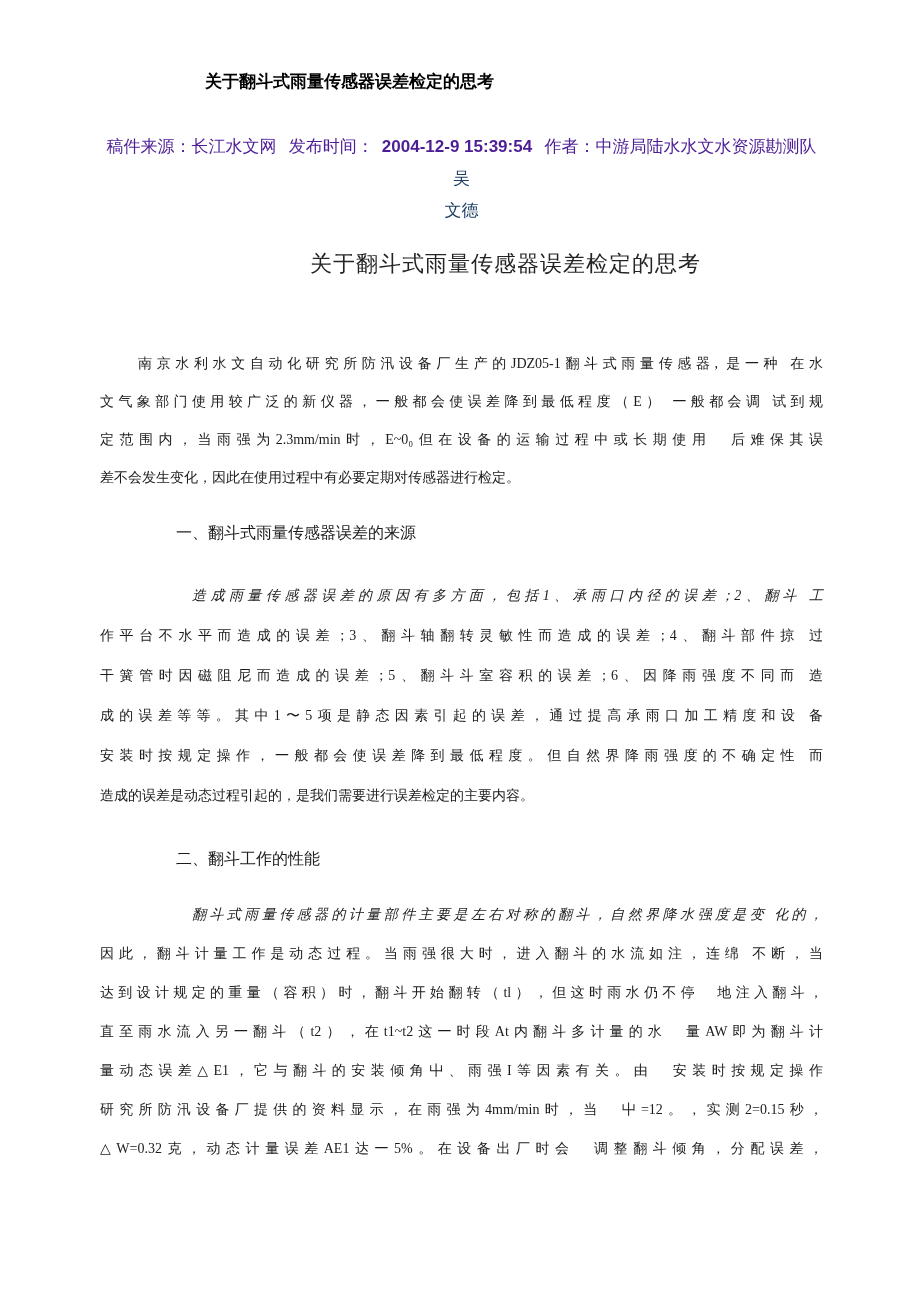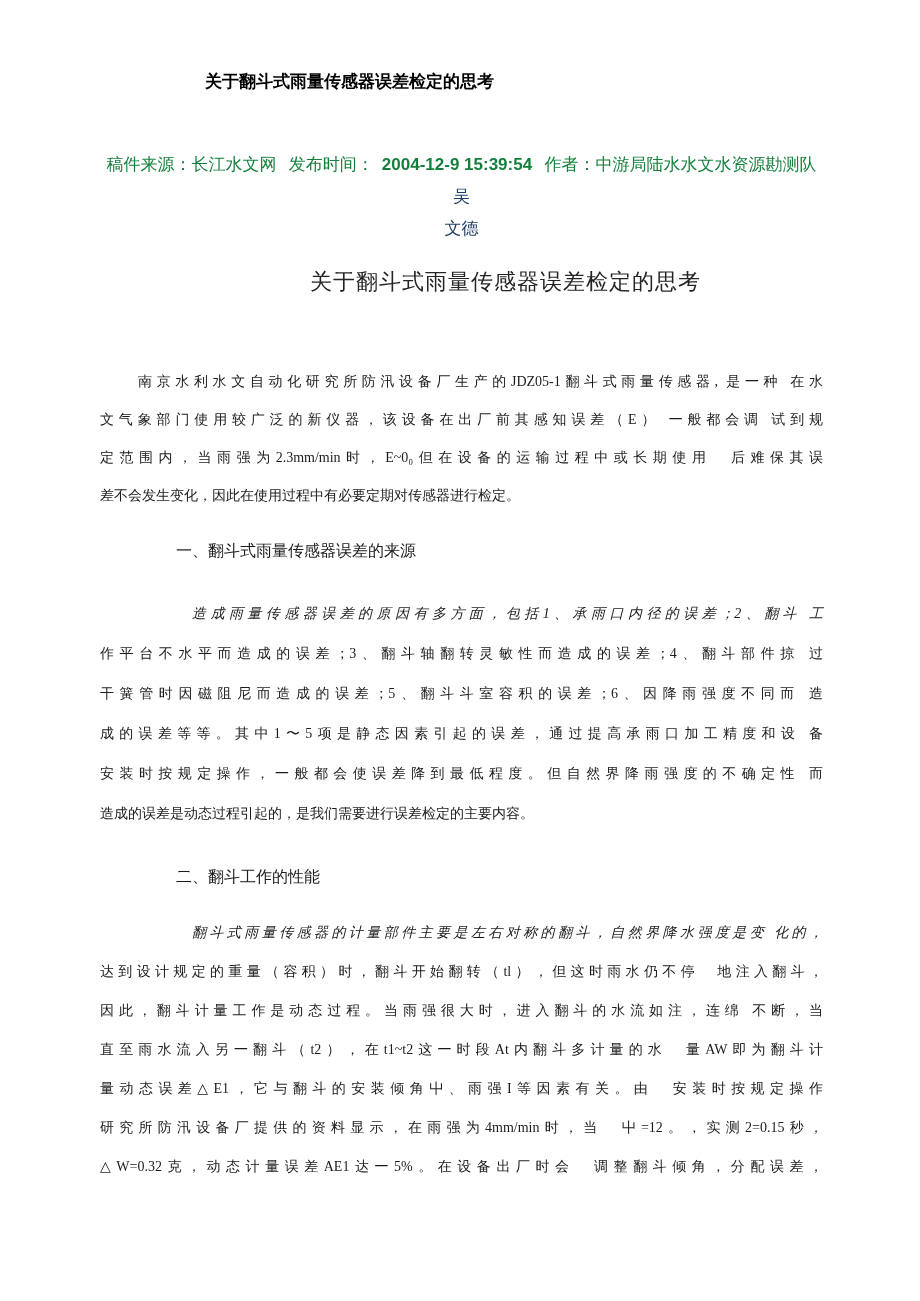--- a/index.html
+++ b/index.html
@@ -16,25 +16,25 @@
   .top-title {
     font-family:"Liberation Sans","DejaVu Sans",sans-serif;
     font-weight:bold;
     font-size:17px;
     line-height:24px;
     color:#000000;
     padding-left:105px;
     white-space:nowrap;
   }
   .byline {
-    margin-top:55px;
+    margin-top:37px;
     text-align:center;
     font-size:17px;
     line-height:32px;
-    color:#15803d;
+    color:#4c1d95;
   }
   .byline .seg { margin-right:8px; }
   .byline .date {
     font-family:"Liberation Sans","DejaVu Sans",sans-serif;
     font-weight:bold;
     margin-right:8px;
   }
   .byline-wrap {
     text-align:center;
     font-size:17px;
@@ -86,41 +86,41 @@
   </div>
 
   <div class="byline-wrap">吴</div>
 
   <div class="byline-wrap">文德</div>
 
   <h1 class="heading">关于翻斗式雨量传感器误差检定的思考</h1>
 
   <div class="para p1">
     <div class="ln ind2">南京水利水文自动化研究所防汛设备厂生产的JDZ05-1翻斗式雨量传感器, 是一种 在水</div>
-    <div class="ln">文气象部门使用较广泛的新仪器，该设备在出厂前其感知误差（E） 一般都会调 试到规</div>
+    <div class="ln">文气象部门使用较广泛的新仪器，一般都会使误差降到最低程度（E） 一般都会调 试到规</div>
     <div class="ln">定范围内，当雨强为2.3mm/min时，E~0₀但在设备的运输过程中或长期使用　后难保其误</div>
     <div class="ln end">差不会发生变化，因此在使用过程中有必要定期对传感器进行检定。</div>
   </div>
 
   <div class="sec s1">一、翻斗式雨量传感器误差的来源</div>
 
   <div class="para p2">
     <div class="ln ind5">造成雨量传感器误差的原因有多方面，包括1、承雨口内径的误差；2、翻斗 工</div>
     <div class="ln">作平台不水平而造成的误差；3、翻斗轴翻转灵敏性而造成的误差；4、翻斗部件掠 过</div>
     <div class="ln">干簧管时因磁阻尼而造成的误差；5、翻斗斗室容积的误差；6、因降雨强度不同而 造</div>
     <div class="ln">成的误差等等。其中1〜5项是静态因素引起的误差，通过提高承雨口加工精度和设 备</div>
     <div class="ln">安装时按规定操作，一般都会使误差降到最低程度。但自然界降雨强度的不确定性 而</div>
     <div class="ln end">造成的误差是动态过程引起的，是我们需要进行误差检定的主要内容。</div>
   </div>
 
   <div class="sec s2">二、翻斗工作的性能</div>
 
   <div class="para p3">
     <div class="ln ind5">翻斗式雨量传感器的计量部件主要是左右对称的翻斗，自然界降水强度是变 化的，</div>
+    <div class="ln">因此，翻斗计量工作是动态过程。当雨强很大时，进入翻斗的水流如注，连绵 不断，当</div>
     <div class="ln">达到设计规定的重量（容积）时，翻斗开始翻转（tl），但这时雨水仍不停　地注入翻斗，</div>
-    <div class="ln">因此，翻斗计量工作是动态过程。当雨强很大时，进入翻斗的水流如注，连绵 不断，当</div>
     <div class="ln">直至雨水流入另一翻斗（t2），在t1~t2这一时段At内翻斗多计量的水　量AW即为翻斗计</div>
     <div class="ln">量动态误差△E1，它与翻斗的安装倾角屮、雨强I等因素有关。由　安装时按规定操作</div>
     <div class="ln">研究所防汛设备厂提供的资料显示，在雨强为4mm/min时，当　屮=12。，实测2=0.15秒，</div>
     <div class="ln">△W=0.32克，动态计量误差AE1达一5%。在设备出厂时会　调整翻斗倾角，分配误差，</div>
   </div>
 
 </div>
 
 </body></html>

